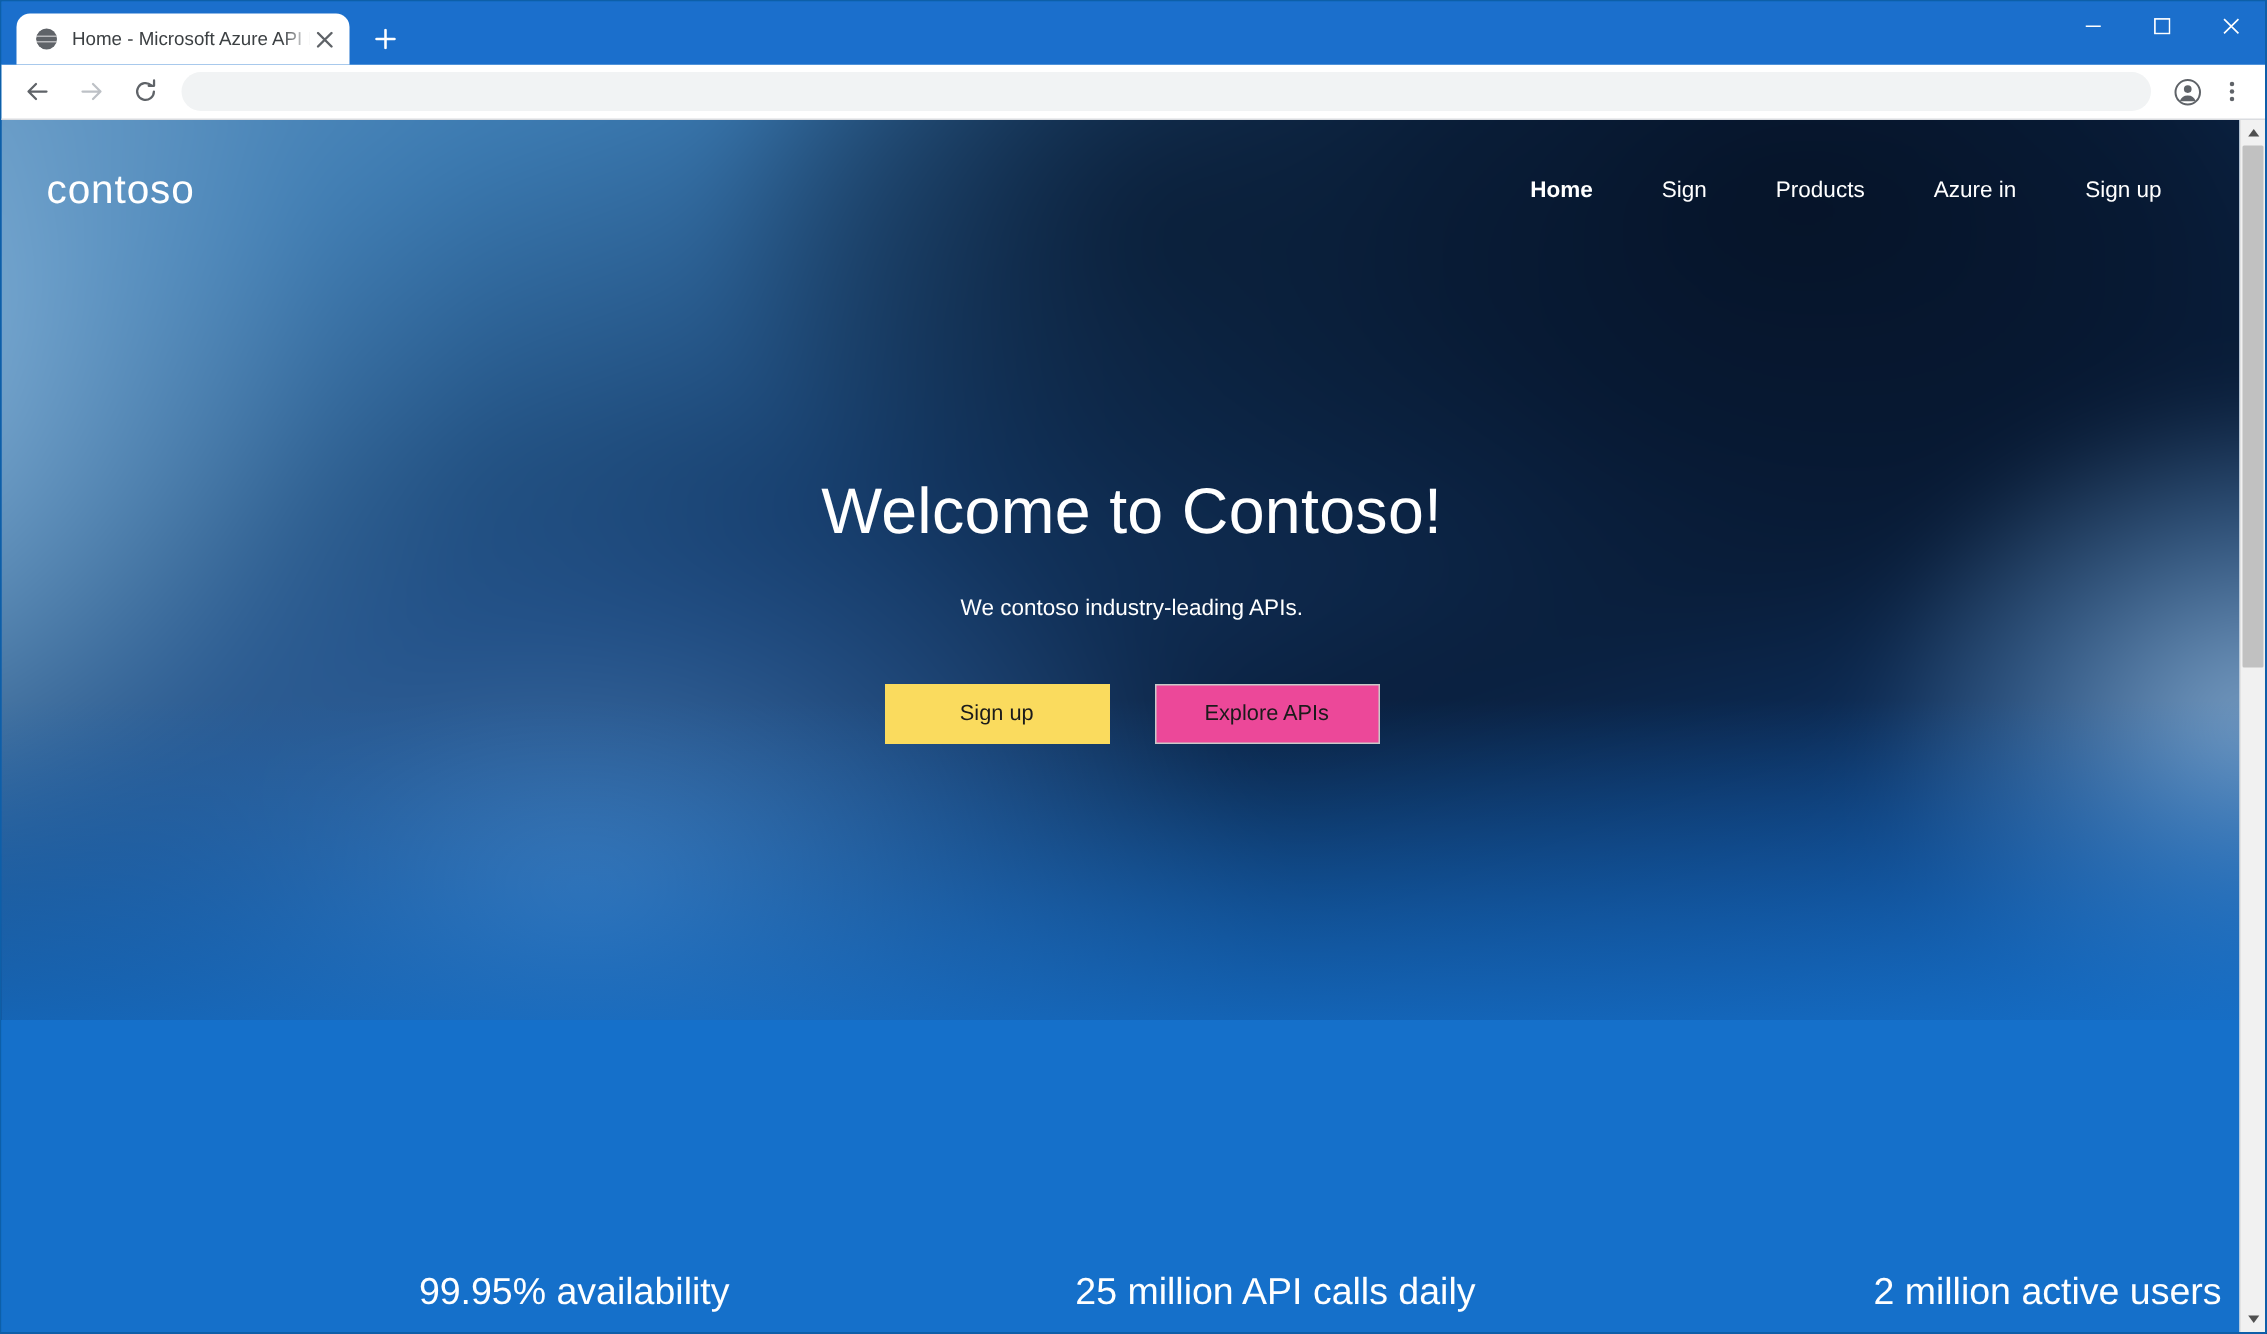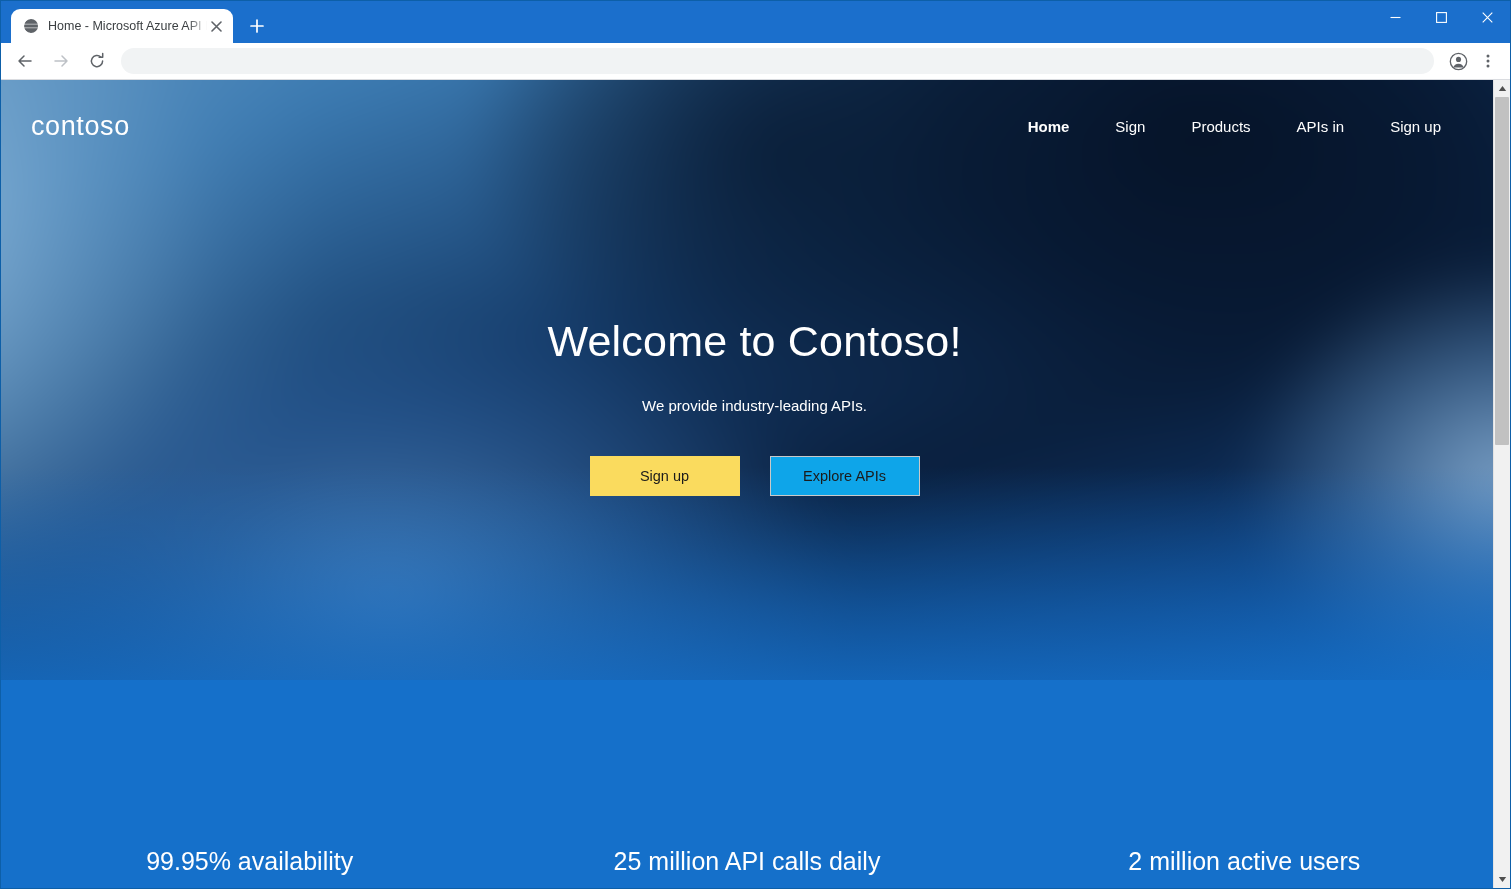--- a/index.html
+++ b/index.html
@@ -222,37 +222,37 @@
   .btn {
     height: 40px;
     min-width: 150px;
     display: inline-flex; align-items: center; justify-content: center;
     font-size: 14.5px;
     padding: 0 22px;
     border: 1px solid transparent;
     line-height: 1;
   }
   .btn-primary { background: #FADB5E; color: #1b1b1b; }
-  .btn-secondary { background: #0ea5e9; color: #1b1b1b; border-color: #c9c9c9; }
+  .btn-secondary { background: #ec4899; color: #1b1b1b; border-color: #c9c9c9; }
 
   
   .stats {
     position: absolute;
     left: 0; right: 0;
     top: 600px;
     bottom: 0;
     background: #1570CA;
     z-index: 3;
     display: flex;
     align-items: flex-start;
     padding-top: 168px;
   }
   .stat {
     flex: 1 1 0;
-    text-align: center;
+    text-align: right;
     padding: 0 12px;
   }
   .stat-value {
     font-size: 25px;
     color: #ffffff;
     font-weight: 400;
     line-height: 1.1;
   }
 
   
@@ -379,28 +379,28 @@
           <div class="layer lay-bottomblue"></div>
         </div>
       </div>
 
       <div class="site-nav">
         <div class="brand">contoso</div>
         <div class="nav-links">
           <a class="nav-link active">Home</a>
           <a class="nav-link">Sign</a>
           <a class="nav-link">Products</a>
-          <a class="nav-link">APIs in</a>
+          <a class="nav-link">Azure in</a>
           <a class="nav-link">Sign up</a>
         </div>
       </div>
 
       <div class="hero-content">
         <h1 class="hero-title">Welcome to Contoso!</h1>
-        <p class="hero-sub">We provide industry-leading APIs.</p>
+        <p class="hero-sub">We contoso industry-leading APIs.</p>
         <div class="hero-actions">
           <button class="btn btn-primary">Sign up</button>
           <button class="btn btn-secondary">Explore APIs</button>
         </div>
       </div>
 
       <div class="stats">
         <div class="stat">
           <div class="stat-value">99.95% availability</div>
 

